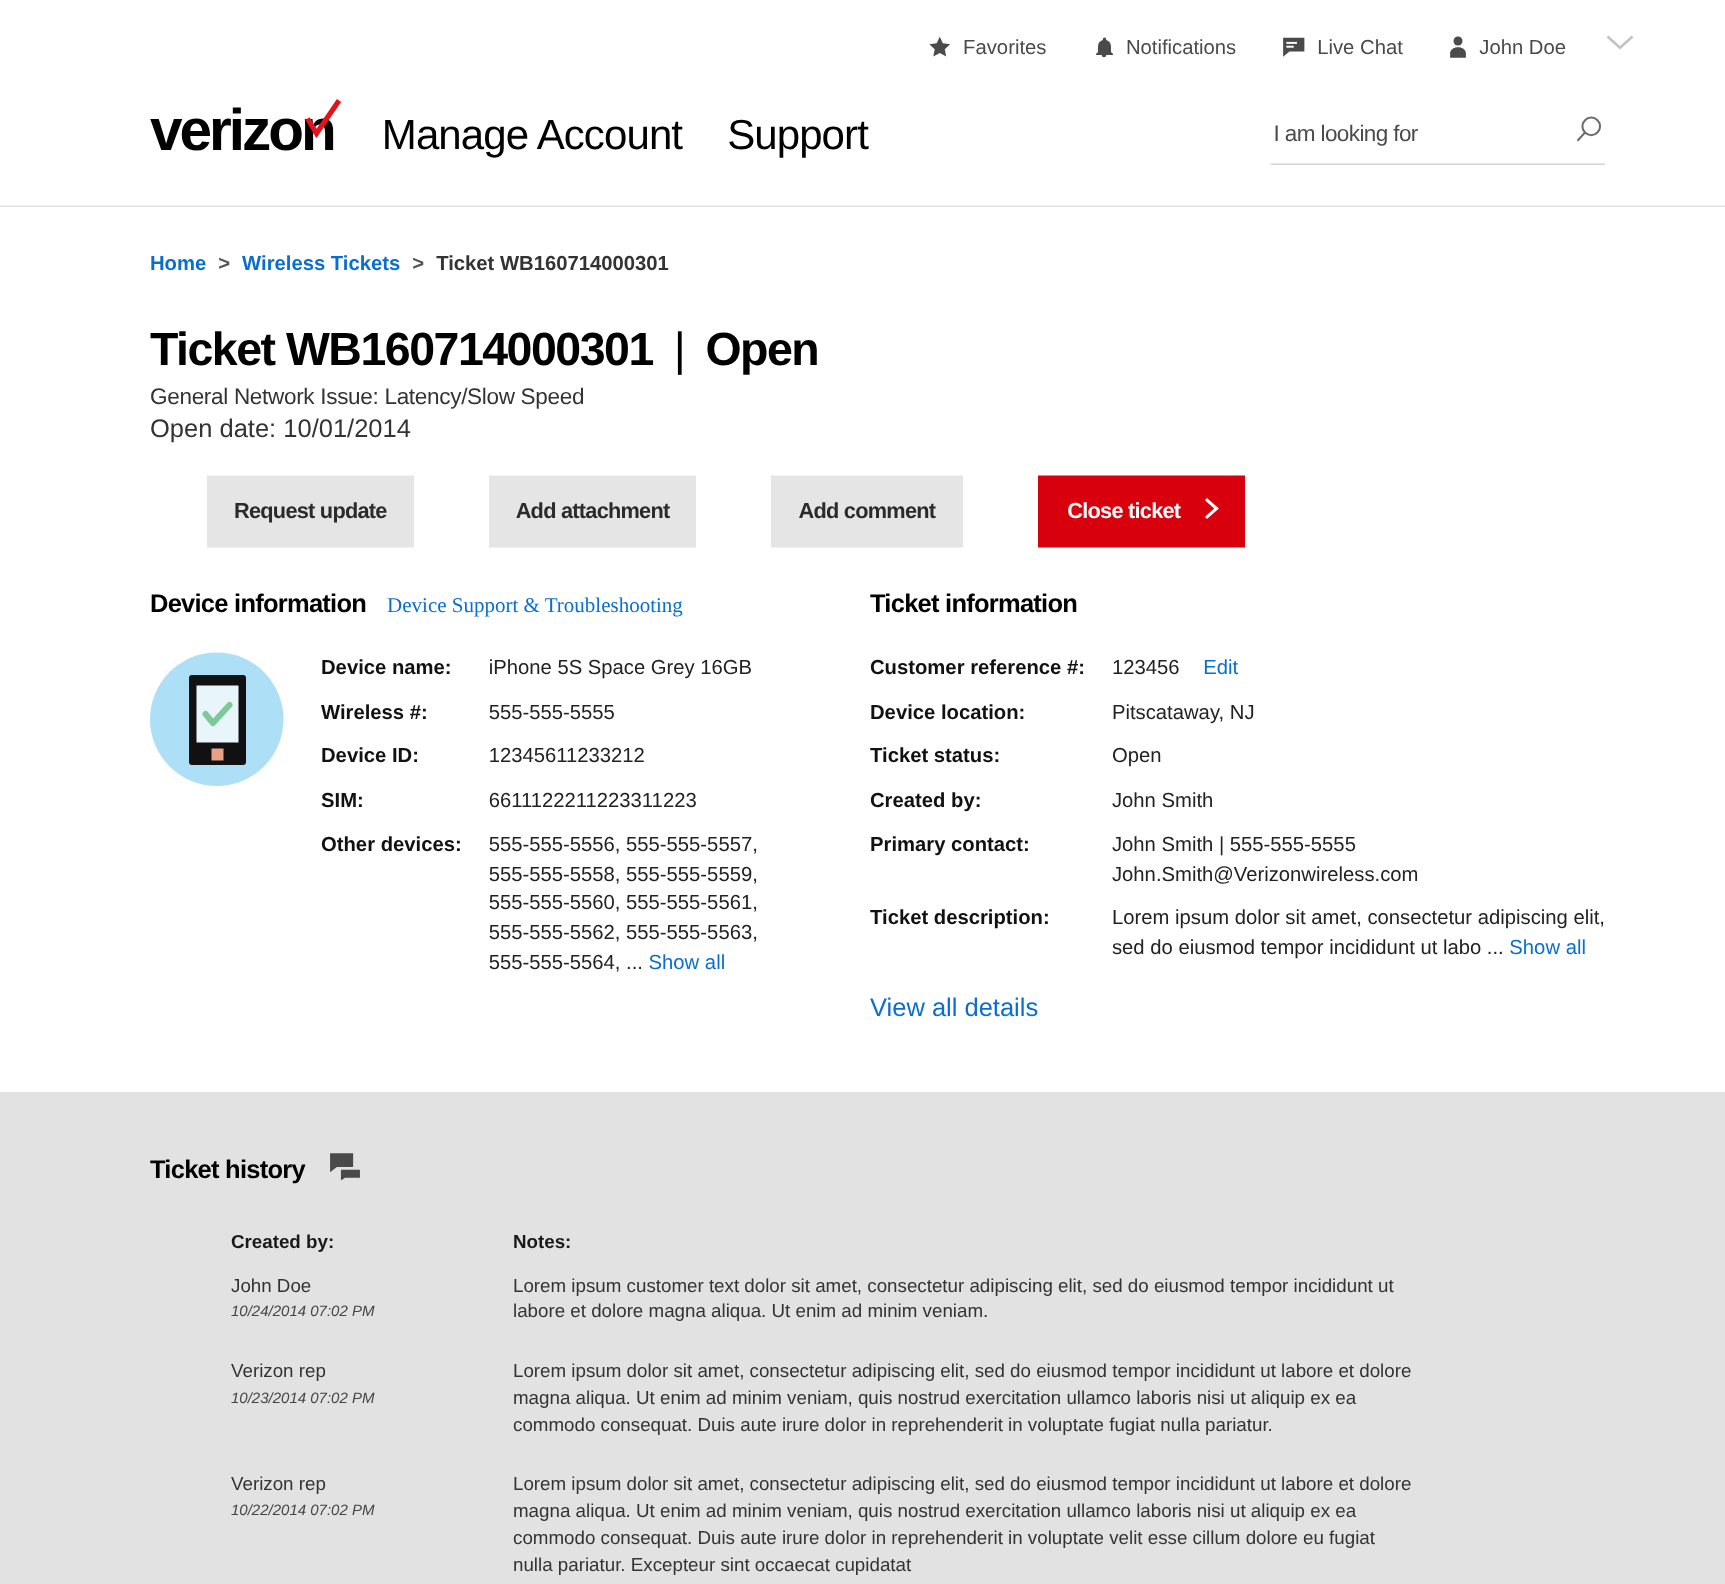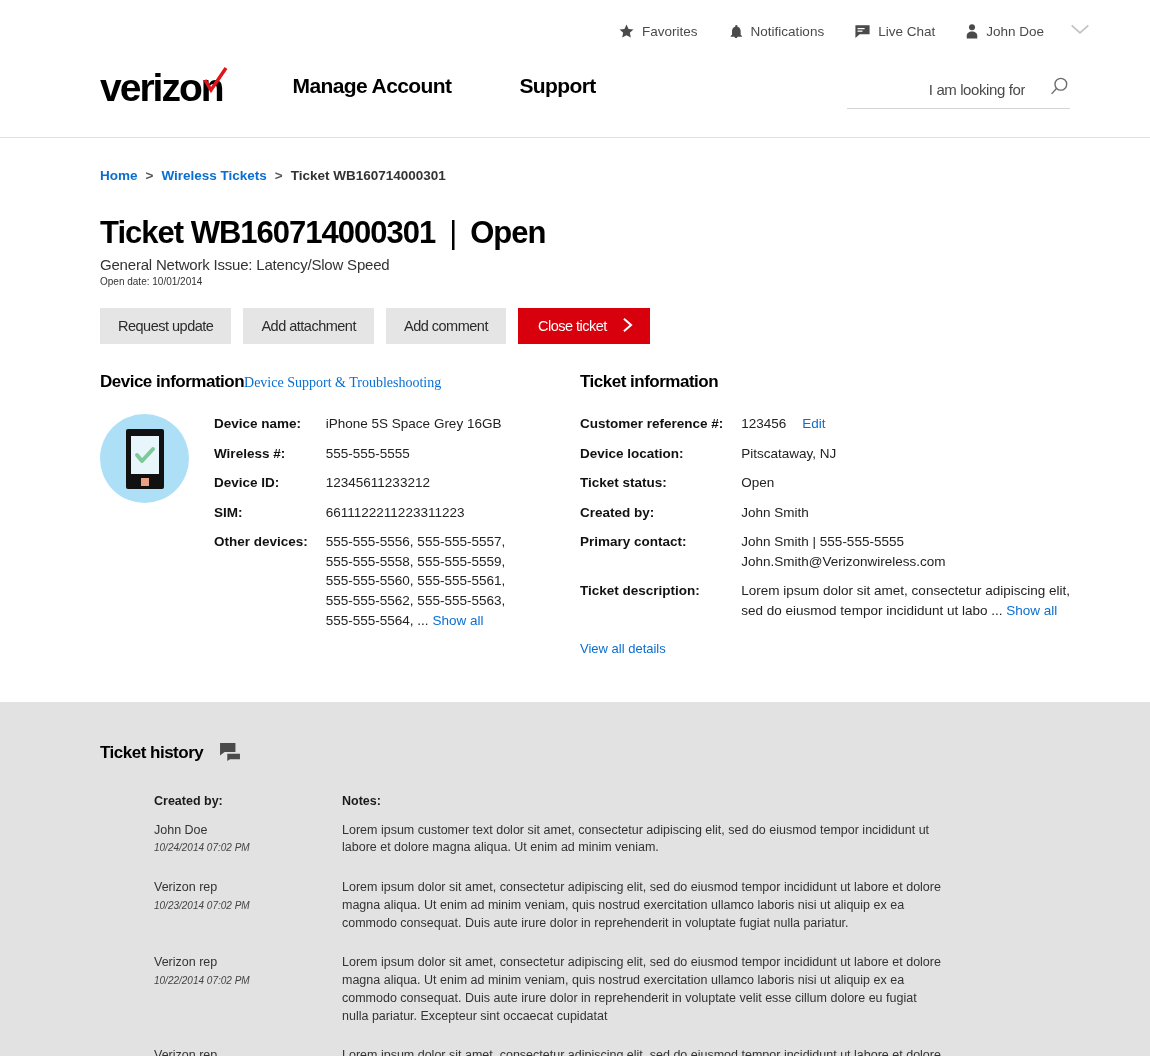--- a/index.html
+++ b/index.html
@@ -67,26 +67,25 @@
     height: 26px;
   }
   .nav-links {
     display: flex;
     align-items: center;
     margin-left: 32px;
     margin-top: 12px;
     gap: 30px;
   }
   .nav-link {
-    font-size: 21px;
-    font-weight: bold;
+    font-size: 28px;
+    font-weight: normal;
     letter-spacing: -0.6px;
     color: #000;
     cursor: pointer;
-    margin-left: 38px;
   }
   .search-box {
     position: absolute;
     right: 80px;
     top: 14px;
     width: 223px;
     border-bottom: 1px solid #d4d4d4;
     display: flex;
     align-items: center;
     justify-content: space-between;
@@ -94,21 +93,20 @@
   }
   .search-box input {
     border: none;
     outline: none;
     font-size: 15px;
     color: #4a4a4a;
     font-family: "Liberation Sans", sans-serif;
     width: 180px;
     letter-spacing: -0.4px;
     background: transparent;
-    text-align: right;
   }
   .search-box input::placeholder { color: #4a4a4a; }
 
   
   .content { padding-left: 100px; padding-right: 80px; }
 
   .breadcrumb {
     margin-top: 30px;
     font-size: 13.5px;
     font-weight: bold;
@@ -131,60 +129,62 @@
   }
   .ticket-title .divider { font-weight: normal; color: #000; }
   .ticket-subtitle {
     margin-top: 5px;
     font-size: 15px;
     color: #333;
     letter-spacing: -0.2px;
   }
   .ticket-date {
     margin-top: 3px;
-    font-size: 10px;
+    font-size: 17px;
     color: #333;
   }
 
   
   .btn-row {
     margin-top: 21px;
     display: flex;
     gap: 12px;
   }
   .btn {
-    height: 36px;
+    height: 48px;
     padding: 0 18px;
     border: none;
     font-family: "Liberation Sans", sans-serif;
     font-size: 14.5px;
-    font-weight: normal;
+    font-weight: bold;
     letter-spacing: -0.5px;
     color: #2b2b2b;
     background: #e5e5e5;
     cursor: pointer;
     display: inline-flex;
     align-items: center;
     justify-content: center;
+    margin-left: 38px;
   }
   .btn-primary {
     background: #d8000c;
     color: #ffffff;
     padding: 0 16px 0 20px;
     gap: 14px;
   }
 
   
   .panels { display: flex; margin-top: 28px; }
   .panel-left { width: 480px; }
   .panel-right { flex: 1; padding-left: 0px; }
 
   .panel-head {
     display: flex;
     align-items: baseline;
+    gap: 14px;
     margin-bottom: 22px;
   }
   .panel-title {
     font-size: 17px;
     font-weight: bold;
     letter-spacing: -0.5px;
   }
   .panel-link { font-size: 14px; color: #0a6ed1; cursor: pointer; font-family: Liberation Serif, serif; }
 
   .device-row { display: flex; gap: 22px; }
@@ -205,21 +205,21 @@
   table.kv td.k {
     font-weight: bold;
     white-space: nowrap;
     padding-right: 18px;
     color: #111;
   }
   table.kv td.v { color: #222; }
   .inline-link { color: #0a6ed1; cursor: pointer; }
   .view-all {
     margin-top: 10px;
-    font-size: 13px;
+    font-size: 17px;
     color: #0a6ed1;
     cursor: pointer;
   }
   .kv-right td.k { padding-right: 12px; }
 
   
   .history {
     background: #e2e2e2;
     width: 1150px;
     margin-top: 46px;

